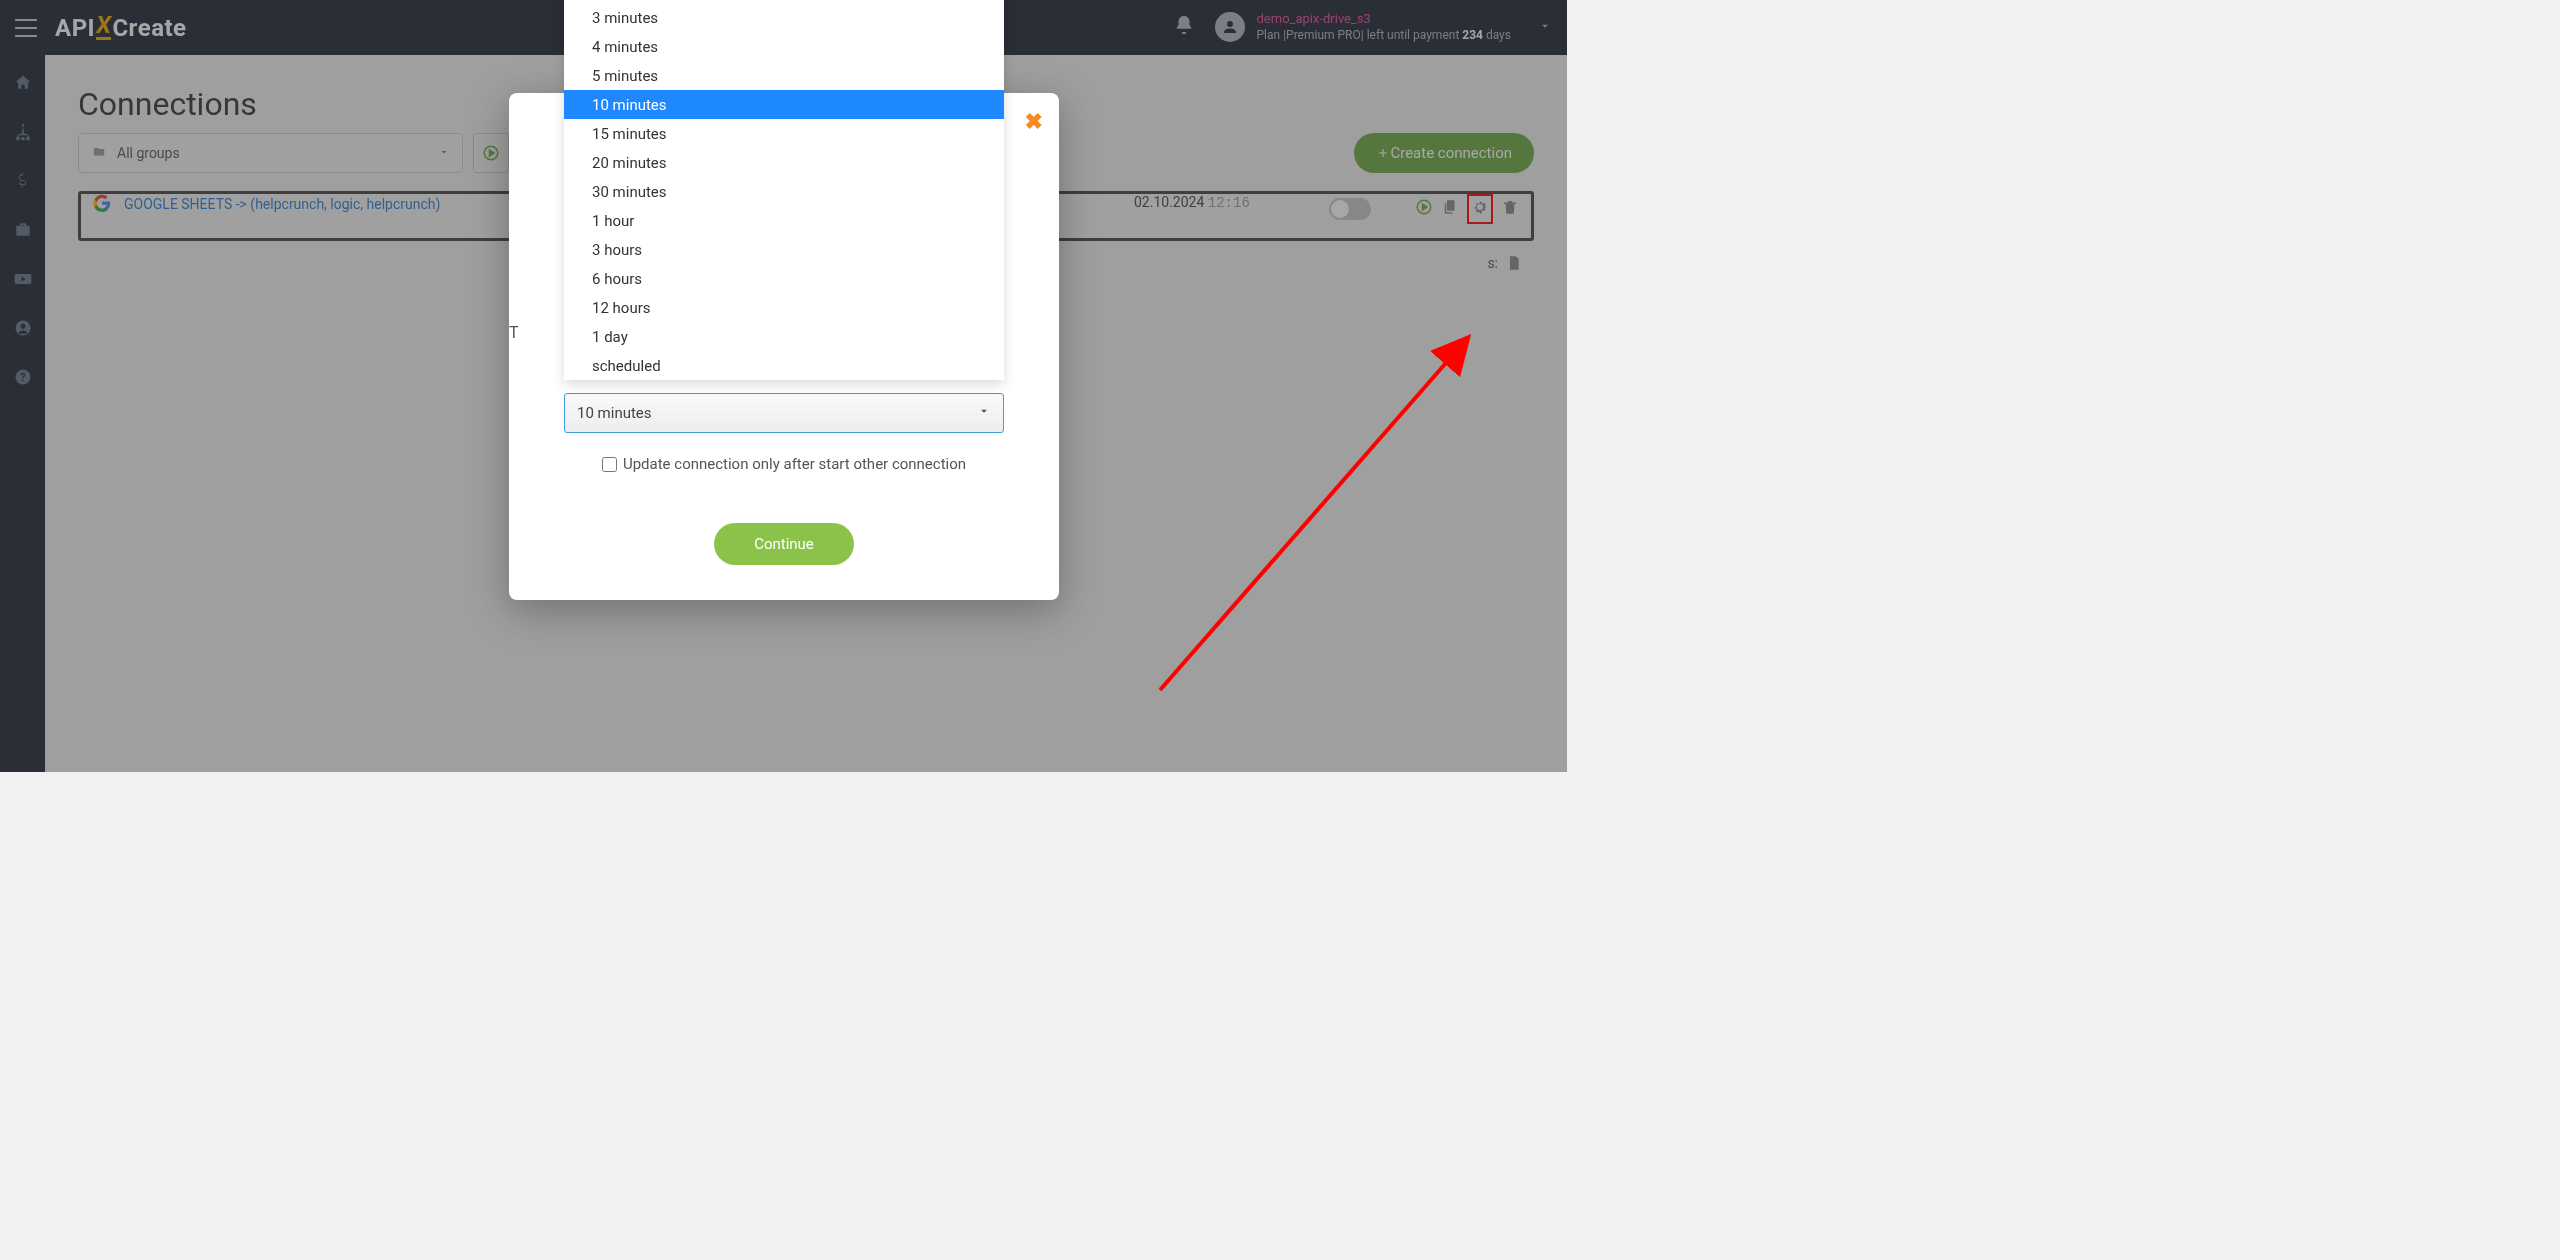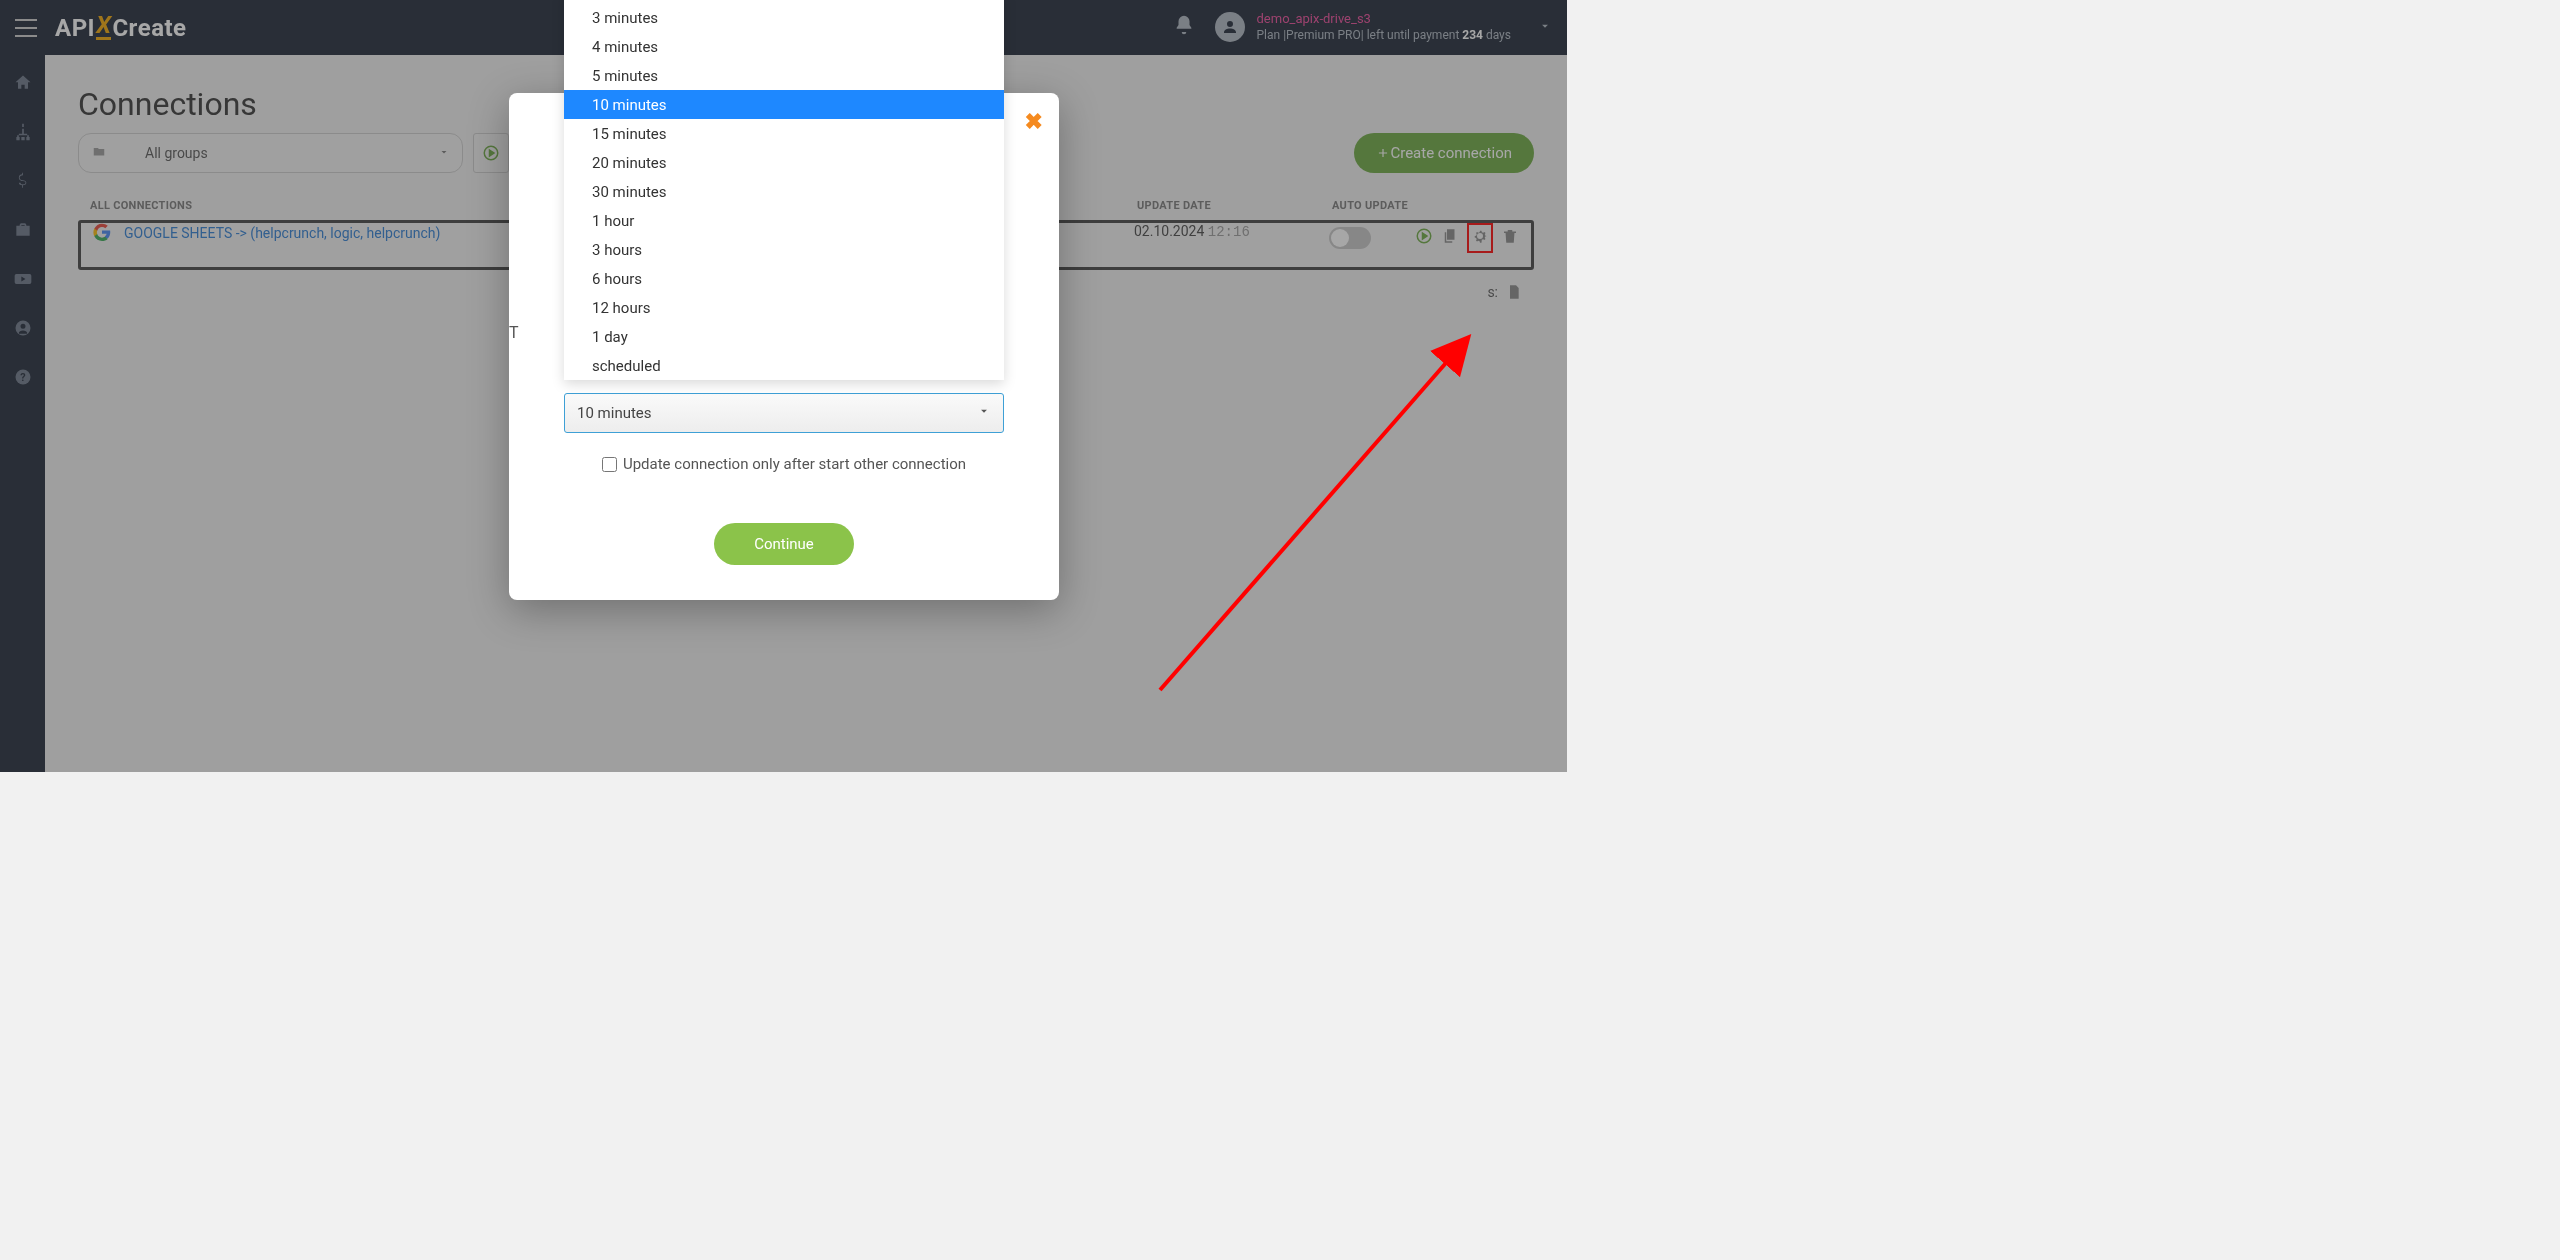--- a/index.html
+++ b/index.html
@@ -31,21 +31,21 @@
 .sidebar-item { cursor: pointer; }
 
 
 .main { position: absolute; left: 45px; top: 55px; right: 0; bottom: 0; padding: 30px 33px; }
 .page-title { font-size: 32px; color: #333; font-weight: 400; margin-bottom: 10px; }
 .breadcrumb { font-size: 14px; margin-bottom: 25px; }
 .breadcrumb a { color: #2b7cd3; text-decoration: none; }
 .breadcrumb span { color: #444; }
 
 .toolbar { display: flex; align-items: center; gap: 10px; margin-bottom: 18px; }
-.groups-dd { width: 385px; height: 40px; border: 1px solid #ccc; background: #f3f3f3; border-radius: 13px; display: flex; align-items: center; padding: 0 12px; color: #555; font-size: 14px; cursor: pointer; gap: 28px; }
+.groups-dd { width: 385px; height: 40px; border: 1px solid #ccc; background: #f3f3f3; border-radius: 5px; display: flex; align-items: center; padding: 0 12px; color: #555; font-size: 14px; cursor: pointer; }
 .groups-dd .folder { margin-right: 10px; }
 .groups-dd .folder svg { width: 16px; height: 14px; fill: #999; }
 .groups-dd .chev { margin-left: auto; }
 .groups-dd .chev svg { width: 12px; height: 12px; fill: #777; }
 .play-btn { width: 36px; height: 40px; border: 1px solid #ccc; border-radius: 3px; background: #f3f3f3; display: flex; align-items: center; justify-content: center; cursor: pointer; }
 .play-btn svg { width: 18px; height: 18px; fill: none; stroke: #6aa83f; stroke-width: 2; }
 .create-btn { margin-left: auto; background: #6aa83f; color: #fff; height: 40px; padding: 0 22px; border-radius: 20px; border: none; font-size: 15px; display: flex; align-items: center; cursor: pointer; }
 .create-btn svg { width: 14px; height: 14px; fill: #fff; }
 
 .table-headers { display: flex; font-size: 11px; color: #777; font-weight: 700; letter-spacing: 0.3px; padding: 8px 12px; }
@@ -178,26 +178,20 @@
           <circle cx="12" cy="12" r="9"></circle>
           <path d="M10 8l6 4-6 4z" fill="#6aa83f"></path>
         </svg>
     </div>
     <button class="create-btn">
       <svg viewBox="0 0 24 24">
           <path d="M11 5h2v6h6v2h-6v6h-2v-6H5v-2h6z"></path>
         </svg>
       <span>Create connection</span>
     </button>
-  </div>
-  <div class="table-headers">
-    <div class="col-name">ALL CONNECTIONS</div>
-    <div class="col-interval">TERVAL</div>
-    <div class="col-date">UPDATE DATE</div>
-    <div class="col-auto">AUTO UPDATE</div>
   </div>
   <div class="row">
     <div class="g-icon">
       <svg viewBox="0 0 24 24">
           <path fill="#4285F4" d="M23 12.2c0-.8-.1-1.5-.2-2.2H12v4.3h6.2c-.3 1.4-1.1 2.6-2.3 3.4v2.8h3.7c2.2-2 3.4-5 3.4-8.3z"></path>
           <path fill="#34A853" d="M12 24c3.1 0 5.7-1 7.6-2.8l-3.7-2.8c-1 .7-2.4 1.1-3.9 1.1-3 0-5.5-2-6.4-4.8H1.8v3C3.7 21.3 7.5 24 12 24z"></path>
           <path fill="#FBBC05" d="M5.6 14.7c-.2-.7-.4-1.4-.4-2.2s.1-1.5.4-2.2V7.4H1.8C1 9 .5 10.7.5 12.5s.5 3.5 1.3 5.1l3.8-2.9z"></path>
           <path fill="#EA4335" d="M12 5.3c1.7 0 3.2.6 4.4 1.7l3.3-3.3C17.7 1.9 15.1 1 12 1 7.5 1 3.7 3.7 1.8 7.4l3.8 2.9C6.5 7.3 9 5.3 12 5.3z"></path>
         </svg>
     </div>

